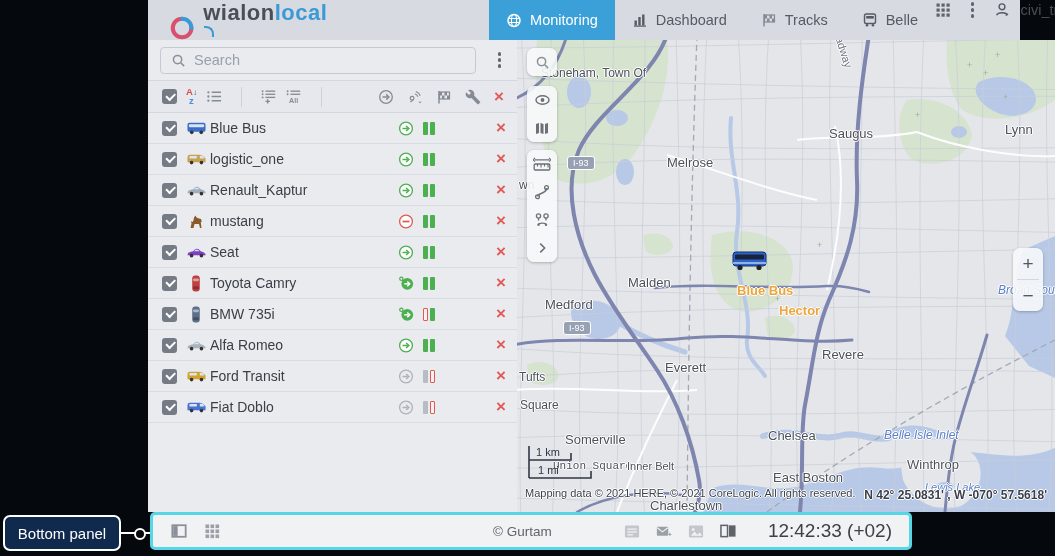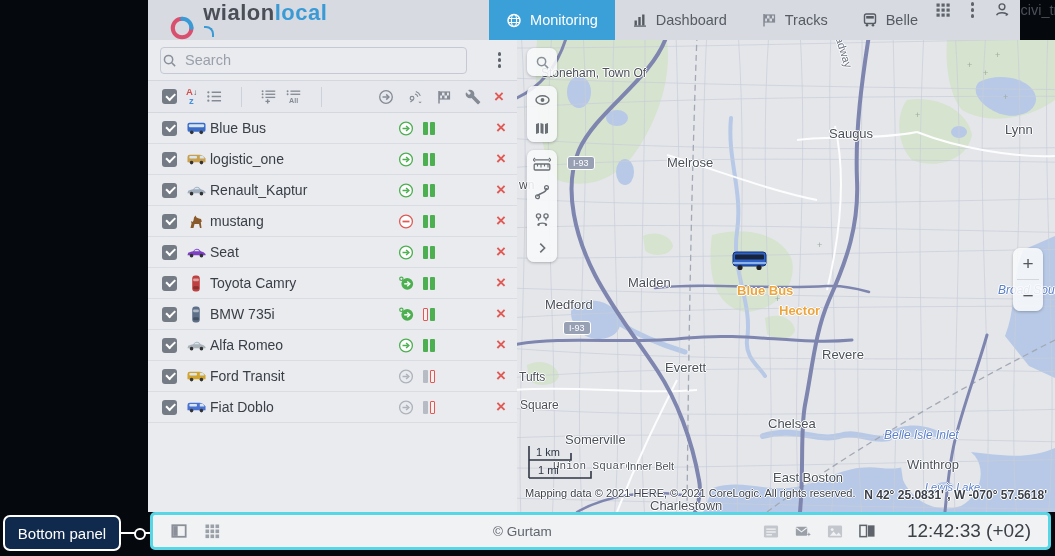--- a/index.html
+++ b/index.html
@@ -20,21 +20,21 @@
   .hdr-right{margin-left:auto;display:flex;align-items:center;gap:18px;padding-right:20px}
   .icon16{width:16px;height:16px;display:inline-flex;align-items:center;justify-content:center}
   .icon16 svg{display:block}
   .kebab{display:flex;flex-direction:column;gap:2.5px;padding:2px}
   .kebab i{width:3.5px;height:3.5px;border-radius:50%;background:#5f646c}
   .user{display:flex;align-items:center;gap:10px;font-size:14.5px;color:#4b5058}
   
   .sidebar{position:absolute;left:148px;top:40px;width:369px;height:472px;background:#e9ebef;z-index:4}
   .search-row{height:40px;display:flex;align-items:center;border-bottom:1px solid #d4d7de}
   .search-box{margin-left:12px;width:305px;height:25px;border:1px solid #c5c9d3;border-radius:4px;
-              display:flex;align-items:center;gap:8px;background:transparent}
+              display:flex;align-items:center;gap:8px;padding-left:9px;background:transparent}
   .search-box .ph{font-size:14.5px;color:#9aa0aa}
   .srch-kebab{margin-left:auto;margin-right:14px}
   .toolbar{height:31px;display:flex;align-items:center;border-bottom:1px solid #d4d7de;background:#e6e8ed}
   .tb-sep{width:1px;height:20px;background:#cdd1d9;margin:0 10px}
   .tb-left{display:flex;align-items:center;padding-left:14px;gap:9px}
   .tb-right{margin-left:auto;display:flex;align-items:center;gap:13px;padding-right:13px}
   .az{font-size:9.5px;font-weight:bold;line-height:8px;text-align:center;cursor:pointer}
   .az .a{color:#d4504c}.az .z{color:#4a90d9}.az .ar{color:#4b5058;font-size:8px}
   .chk{width:15px;height:15px;background:#747b85;border-radius:3px;position:relative;cursor:pointer;flex:none}
   .chk:after{content:"";position:absolute;left:3.5px;top:3.5px;width:7px;height:3.5px;
@@ -68,21 +68,21 @@
           padding:1px 5px;border:1px solid #fff}
   .mbtn-group{position:absolute;background:rgba(248,249,251,.88);border-radius:7px;
               box-shadow:0 1px 3px rgba(0,0,0,.25);display:flex;flex-direction:column;align-items:center}
   .mbtn{width:30px;height:28px;display:flex;align-items:center;justify-content:center;cursor:pointer;color:#6b7076}
   .zoomctl{right:12px;top:208px}
   .zoomctl .mbtn{font-size:19px;color:#55595f;height:31px}
   .zoomctl .zsep{width:22px;height:1px;background:#d4d7dc}
   .busmarker{position:absolute;left:214px;top:208px;cursor:pointer}
   .scalebar{position:absolute;left:8px;top:400px;pointer-events:none}
   
-  .bottombar{position:absolute;left:150px;top:512px;width:901px;height:38px;box-sizing:border-box;
+  .bottombar{position:absolute;left:150px;top:512px;width:762px;height:38px;box-sizing:border-box;
              border:3px solid #57d6e6;border-radius:5px;background:#f1f2f4;display:flex;align-items:center;z-index:6}
   .bb-left{display:flex;align-items:center;gap:17px;padding-left:18px}
   .bb-center{position:absolute;left:340px;font-size:13.5px;color:#5f646c}
   .bb-right{margin-left:auto;display:flex;align-items:center;gap:16px;padding-right:17px}
   .bb-time{font-size:19px;color:#3c4148;margin-left:16px}
   
   .callout{position:absolute;left:3px;top:515px;width:118px;height:36px;box-sizing:border-box;
            background:#0f2a4d;border:2px solid #fff;border-radius:7px;color:#fff;font-size:15px;
            display:flex;align-items:center;justify-content:center;z-index:7}
   .callout-line{position:absolute;left:121px;top:532px;width:29px;height:2px;background:#fff;z-index:6}
@@ -657,21 +657,21 @@
       <span class="map-label town" style="left: 312px; top: 86px;">Saugus</span>
       <span class="map-label town" style="left: 488px; top: 82px;">Lynn</span>
       <span class="map-label town" style="left: 150px; top: 115px;">Melrose</span>
       <span class="map-label town-sm" style="left: 2px; top: 138px;">wn</span>
       <span class="map-label town" style="left: 111px; top: 235px;">Malden</span>
       <span class="map-label town" style="left: 28px; top: 257px;">Medford</span>
       <span class="map-label town" style="left: 148px; top: 320px;">Everett</span>
       <span class="map-label town" style="left: 305px; top: 307px;">Revere</span>
       <span class="map-label town-sm" style="left: 2px; top: 330px;">Tufts</span>
       <span class="map-label town-sm" style="left: 3px; top: 358px;">Square</span>
-      <span class="map-label town" style="left: 251px; top: 376px;">Chelsea</span>
+      <span class="map-label town" style="left: 251px; top: 388px;">Chelsea</span>
       <span class="map-label town" style="left: 48px; top: 392px;">Somerville</span>
       <span class="map-label small" style="left: 36px; top: 420px; font-family: Liberation Mono, monospace;">Union Square</span>
       <span class="map-label small" style="left: 110px; top: 420px;">Inner Belt</span>
       <span class="map-label town" style="left: 256px; top: 430px;">East Boston</span>
       <span class="map-label town" style="left: 390px; top: 417px;">Winthrop</span>
       <span class="map-label town" style="left: 133px; top: 458px;">Charlestown</span>
       <span class="map-label water" style="left: 367px; top: 388px;">Belle Isle Inlet</span>
       <span class="map-label water-sm" style="left: 408px; top: 441px;">Lewis Lake</span>
       <span class="map-label water" style="left: 481px; top: 243px;">Broad Sound</span>
       <span class="map-label rot" style="left: 300px; top: -2px;">Broadway</span>

